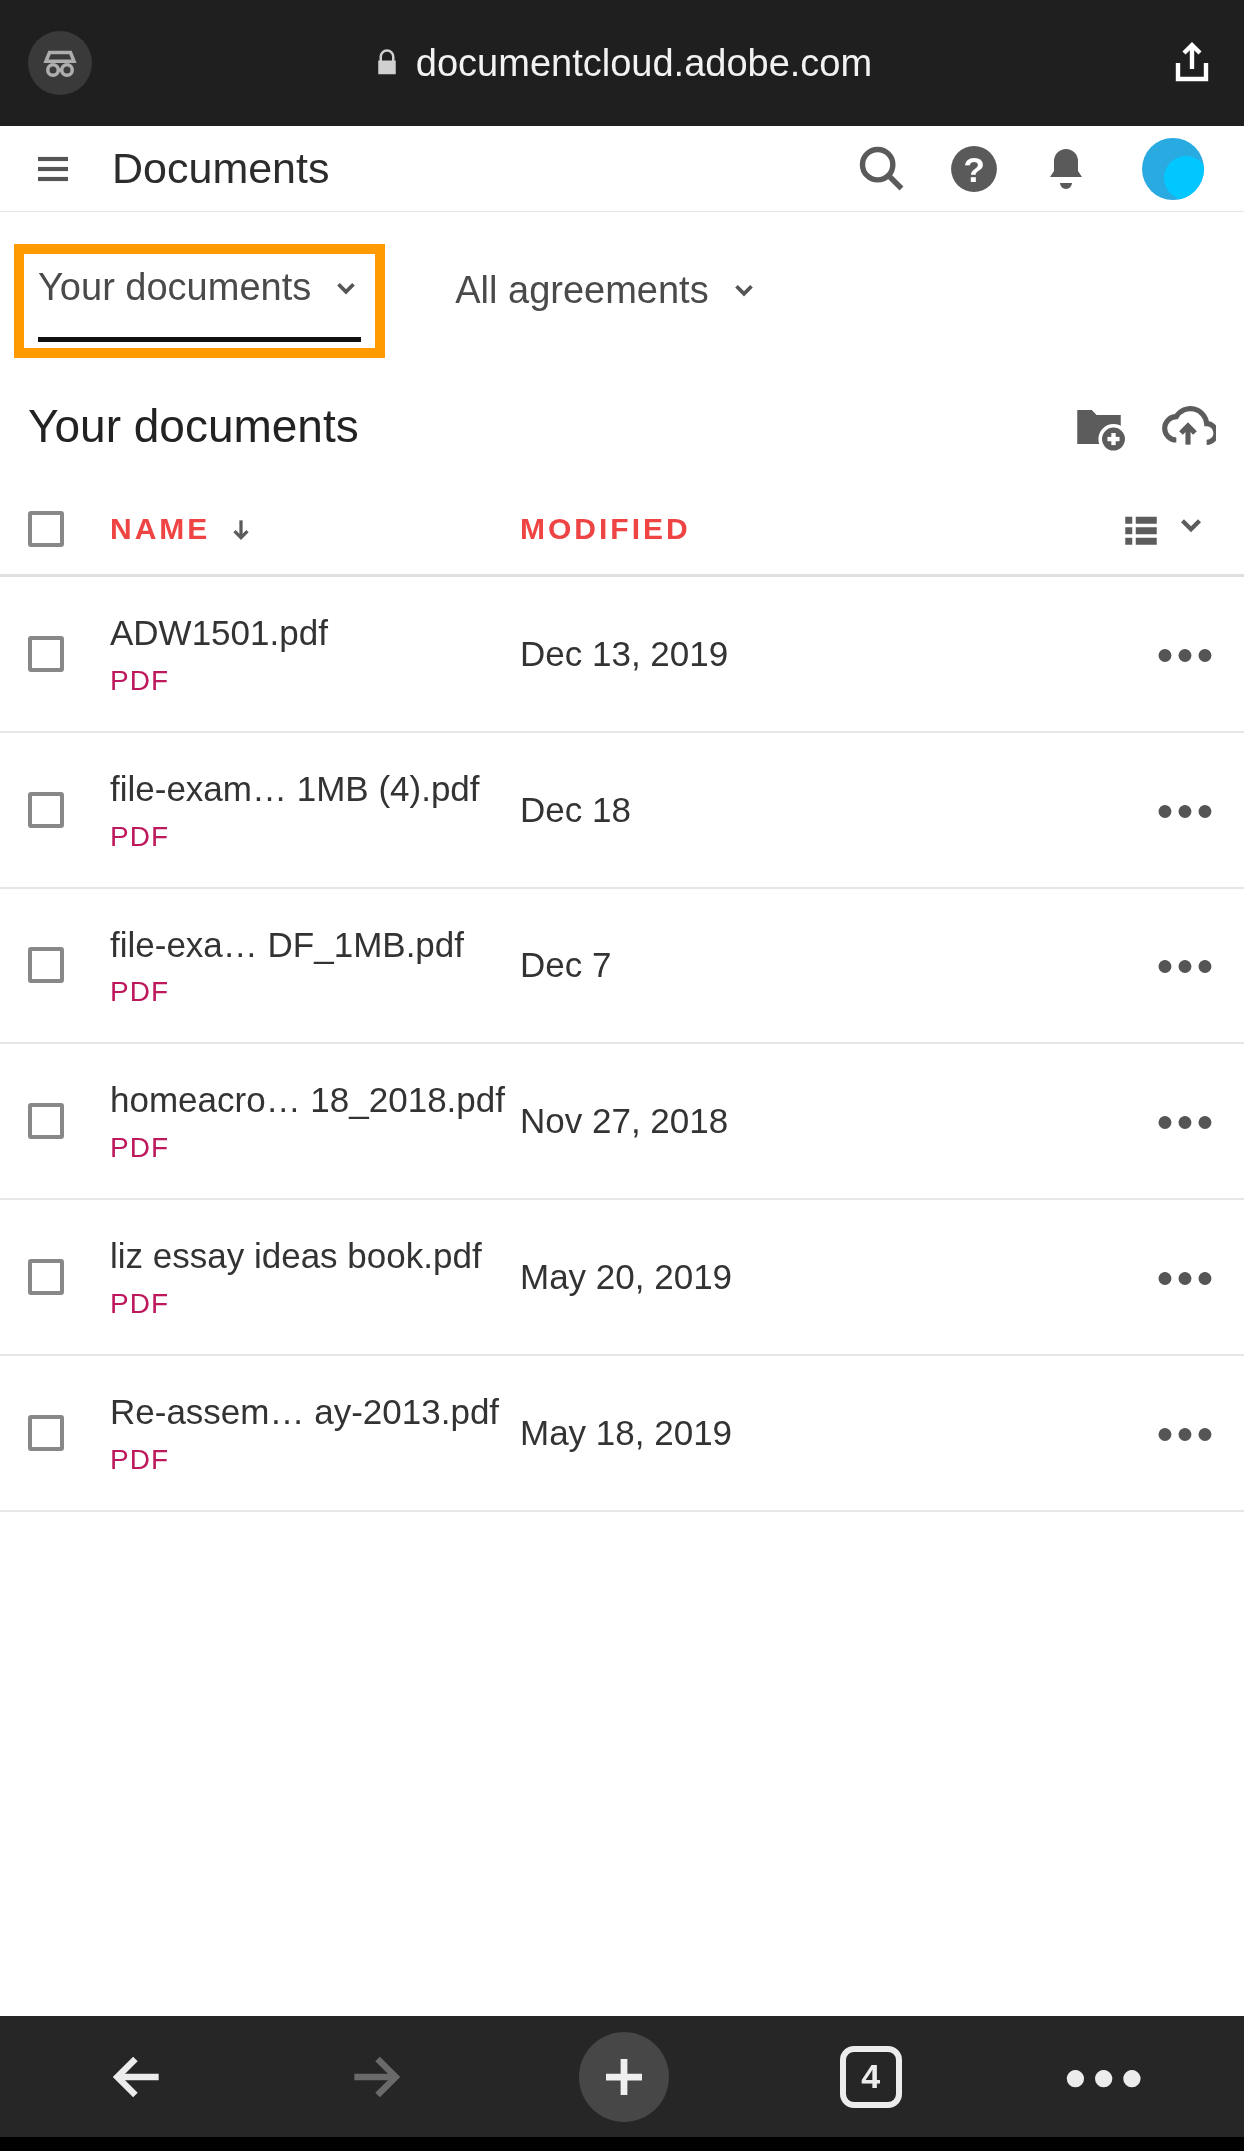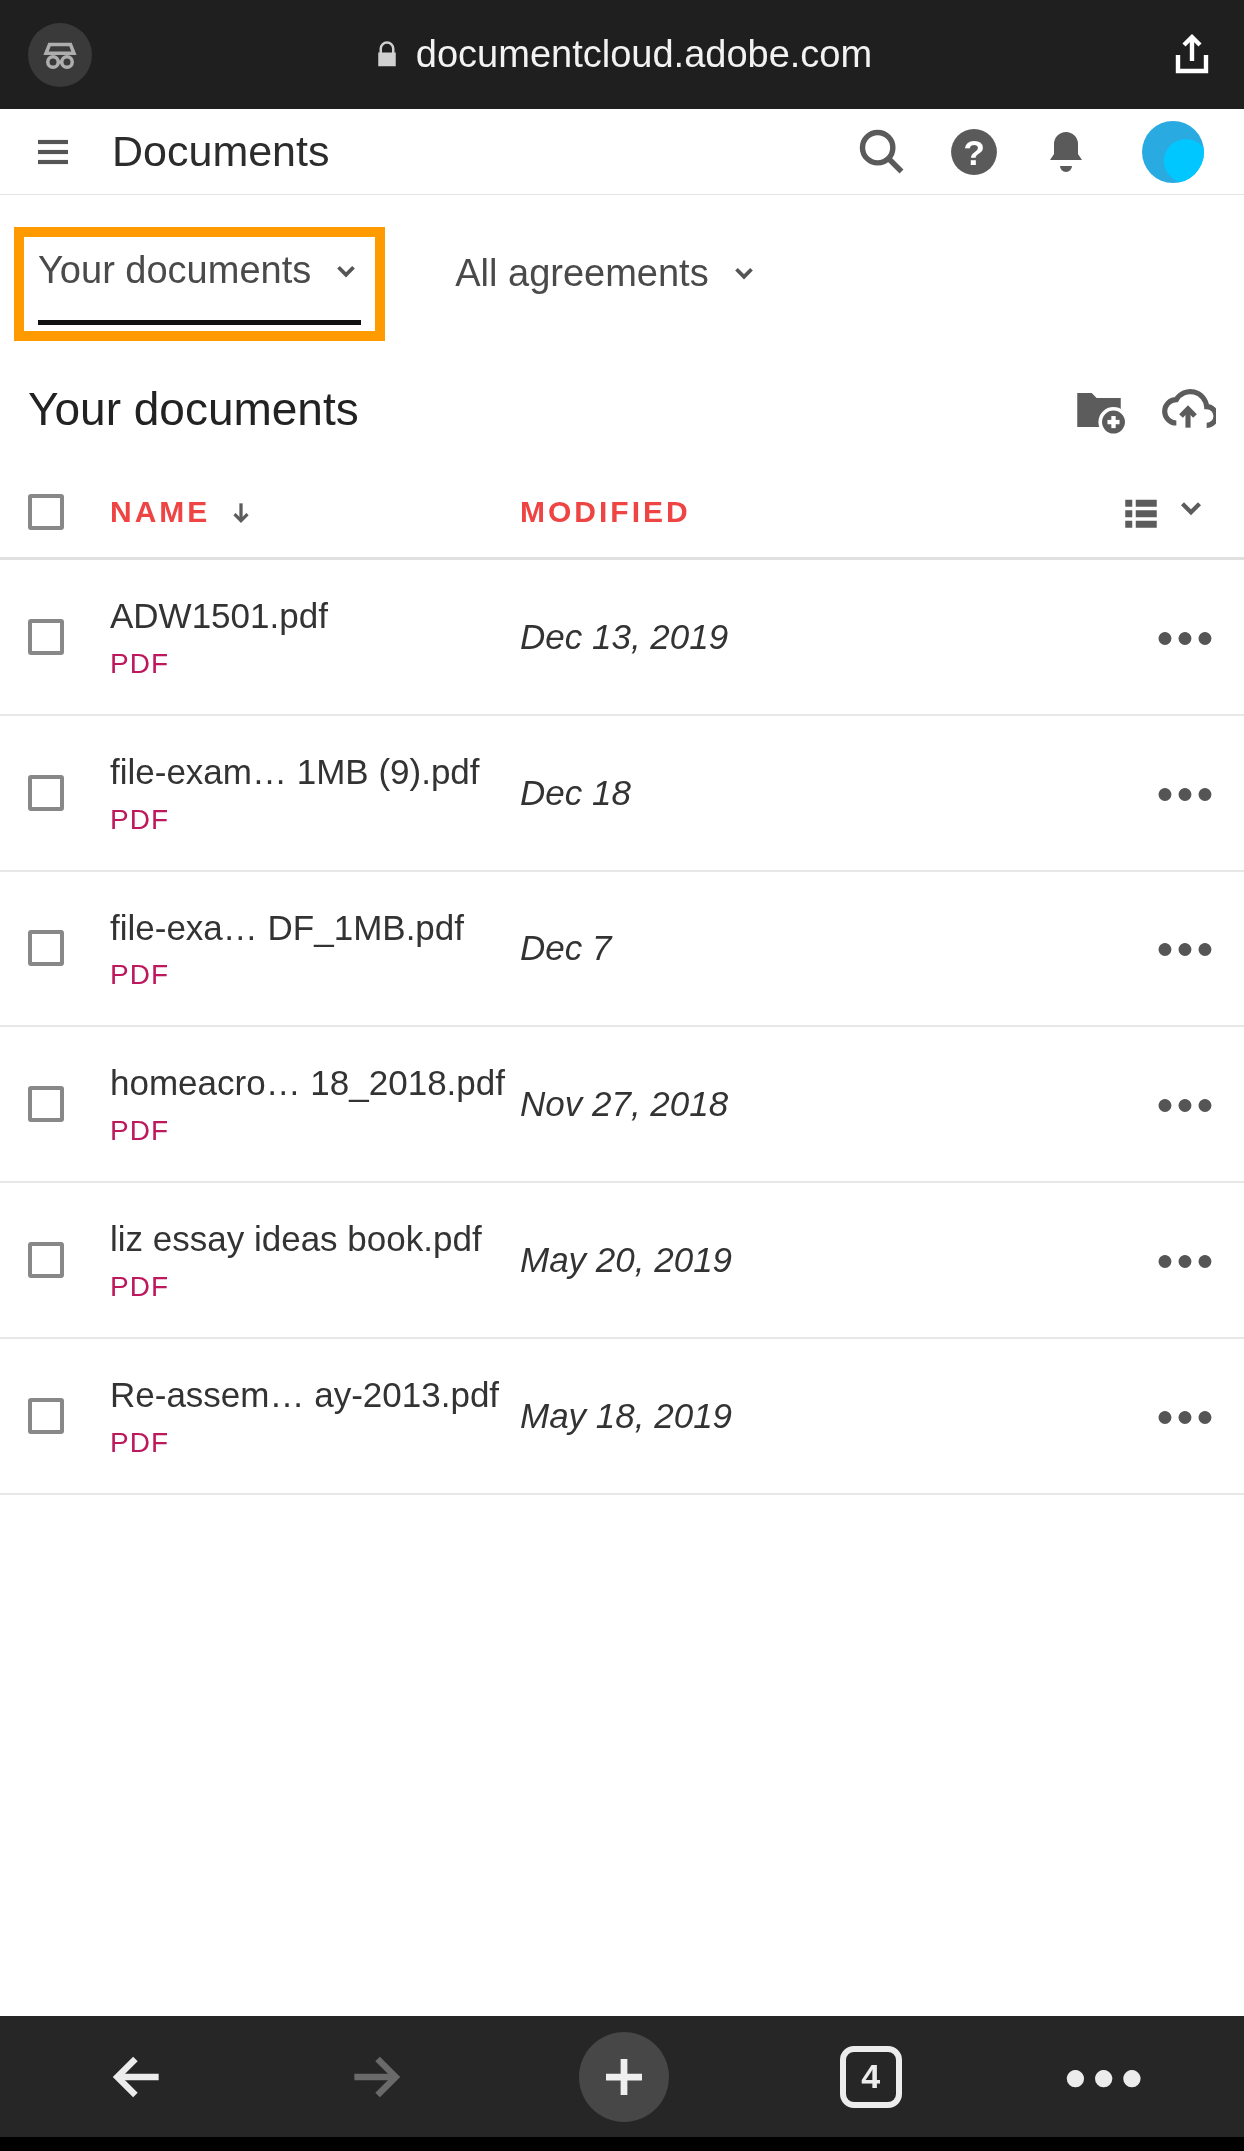--- a/index.html
+++ b/index.html
@@ -5,21 +5,21 @@
   * { box-sizing: border-box; margin: 0; padding: 0; }
   body {
     width: 1244px;
     height: 2151px;
     font-family: -apple-system, BlinkMacSystemFont, "Segoe UI", Arial, sans-serif;
     background: #fff;
     overflow: hidden;
   }
   .browser-chrome {
     background: #1f1f1f;
-    height: 109px;
+    height: 126px;
     display: flex;
     align-items: center;
     padding: 0 28px;
   }
   .url-bar-wrap {
     flex: 1;
     display: flex;
     align-items: center;
     justify-content: center;
     position: relative;
@@ -140,21 +140,21 @@
   .view-col { display:flex; align-items:center; gap:12px; }
   .view-icon { width: 42px; height: 42px; color: #5c5c5c; }
   .row {
     display: flex;
     align-items: center;
     padding: 34px 28px;
     border-bottom: 2px solid #e7e7e7;
   }
   .file-name { font-size: 35px; color: #333; line-height:1.25; }
   .file-type { font-size: 28px; color: #be185d; margin-top: 10px; letter-spacing: 1px; }
-  .file-mod { font-size: 35px; color: #333; font-style: italic; }
+  .file-mod { font-size: 35px; color: #333; }
   .more-col { width: 70px; display:flex; justify-content:flex-end; }
   .more-dots { color:#555; font-size: 30px; letter-spacing: 2px; }
   .browser-bottom {
     position: absolute;
     bottom: 0; left: 0; right: 0;
     height: 135px;
     background: #262626;
     display: flex;
     align-items: center;
     justify-content: space-around;
@@ -337,21 +337,21 @@
         </div>
     <div class="more-col">
           <div class="more-dots">●●●</div>
         </div>
   </div>
       <div class="row">
     <div class="chk-col">
           <div class="checkbox"></div>
         </div>
     <div class="name-col" style="display:block">
-      <div class="file-name">file-exam… 1MB (9).pdf</div>
+      <div class="file-name">file-exam… 1MB (4).pdf</div>
       <div class="file-type">PDF</div>
     </div>
     <div class="mod-col">
           <div class="file-mod">Dec 18</div>
         </div>
     <div class="more-col">
           <div class="more-dots">●●●</div>
         </div>
   </div>
       <div class="row">

